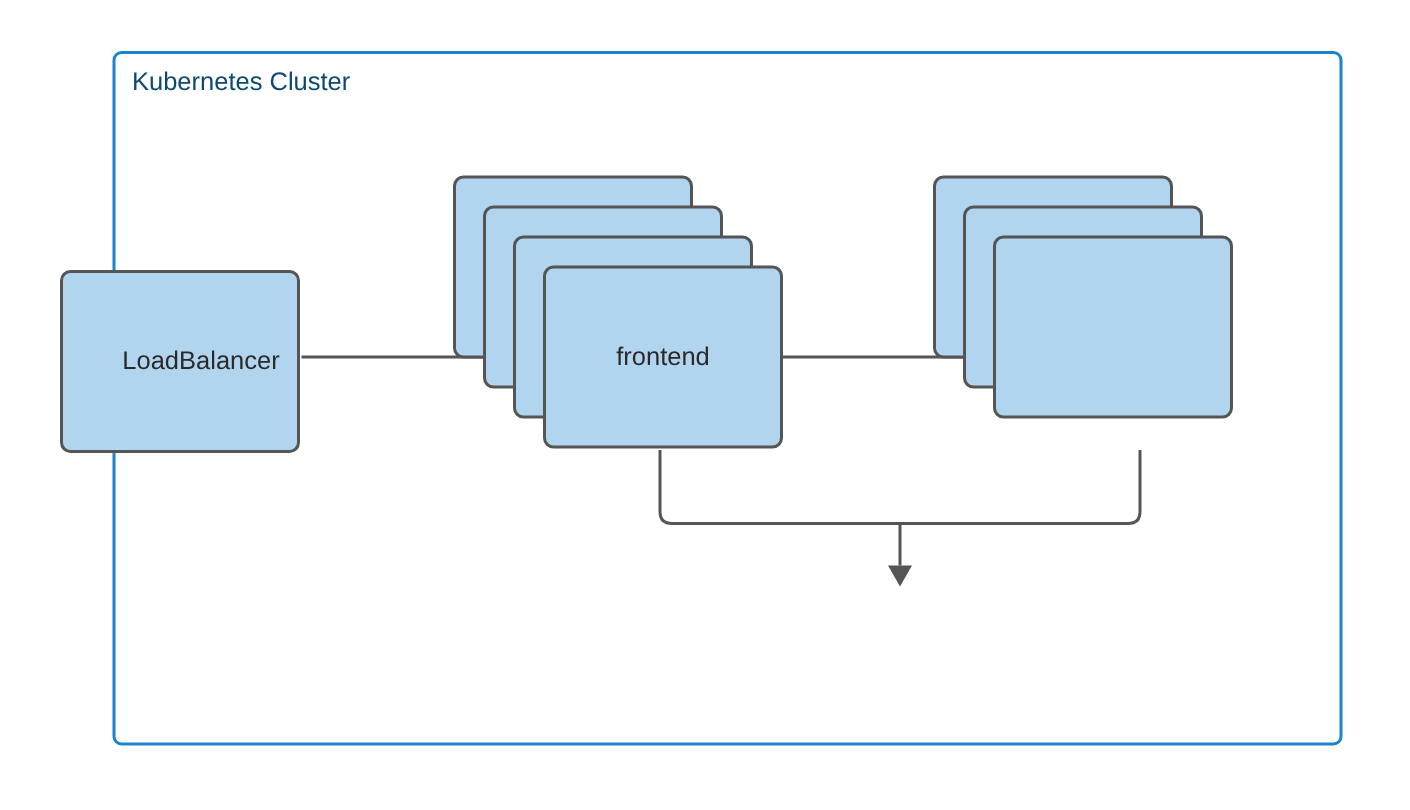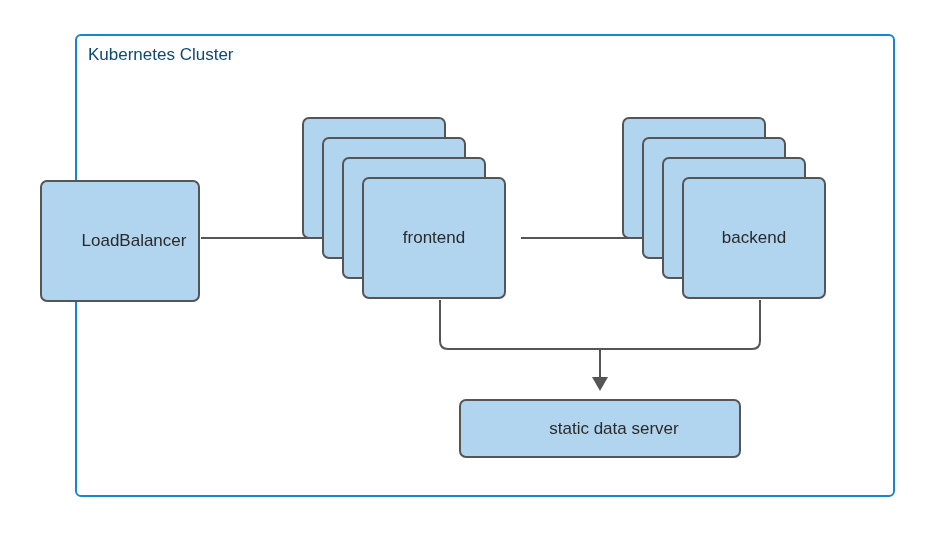--- a/index.html
+++ b/index.html
@@ -57,21 +57,21 @@
   }
   
   .stack {
     position: absolute;
     width: 220px;
     height: 183px;
   }
   .stack .card {
     position: absolute;
     box-sizing: border-box;
-    width: 144px;
+    width: 160px;
     height: 122px;
     background: #b1d5ef;
     border: 2px solid #555555;
     border-radius: 7px;
   }
   .stack .card.c0 { left: 0px;  top: 0px;  }
   .stack .card.c1 { left: 20px; top: 20px; }
   .stack .card.c2 { left: 40px; top: 40px; }
   .stack .card.c3 {
     left: 60px; top: 60px;
@@ -143,22 +143,16 @@
     <div class="card c2"></div>
     <div class="card c3">
       <span>frontend</span>
     </div>
   </div>
 
   <div class="stack" style="left:622px; top:117px;">
     <div class="card c0"></div>
     <div class="card c1"></div>
     <div class="card c2"></div>
-    <div class="card c3">
-      <span>backend</span>
-    </div>
   </div>
 
-  <div class="node" style="left:459px; top:399px; width:282px; height:59px;">
-    <span>static data server</span>
-  </div>
 
 </div>
 
 </body></html>

